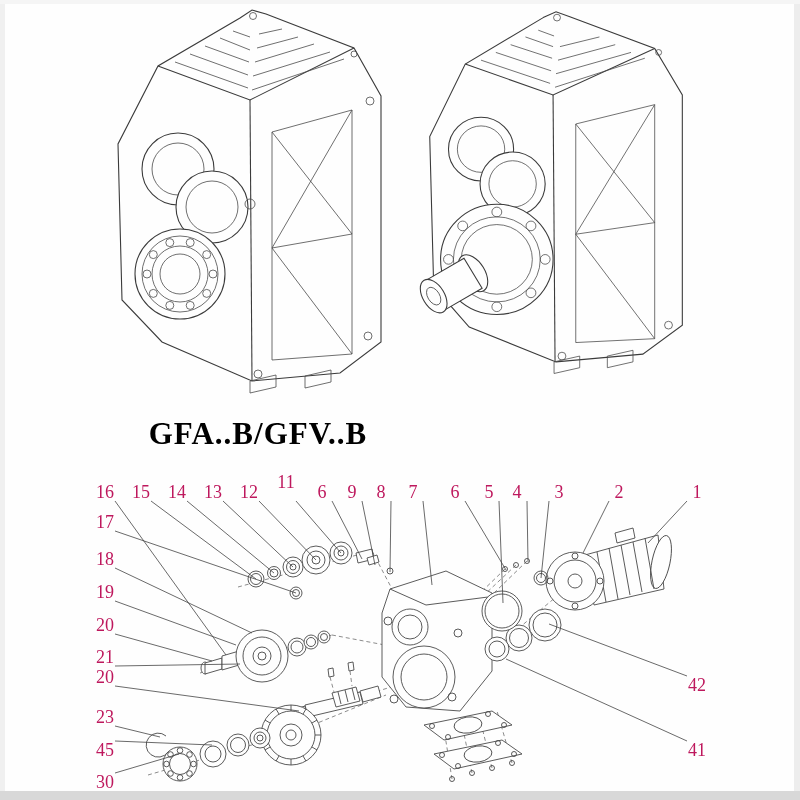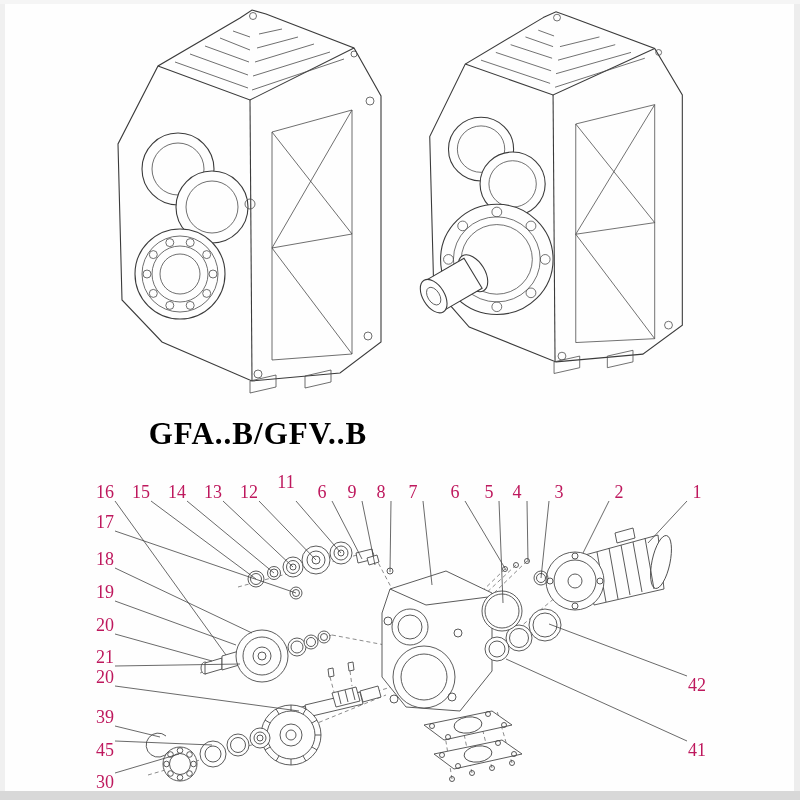--- a/index.html
+++ b/index.html
@@ -390,21 +390,21 @@
         <div class="callout" style="left: 517px; top: 19px;">4</div>
         <div class="callout" style="left: 559px; top: 19px;">3</div>
         <div class="callout" style="left: 619px; top: 19px;">2</div>
         <div class="callout" style="left: 697px; top: 19px;">1</div>
         <div class="callout" style="left: 105px; top: 49px;">17</div>
         <div class="callout" style="left: 105px; top: 86px;">18</div>
         <div class="callout" style="left: 105px; top: 119px;">19</div>
         <div class="callout" style="left: 105px; top: 152px;">20</div>
         <div class="callout" style="left: 105px; top: 184px;">21</div>
         <div class="callout" style="left: 105px; top: 204px;">20</div>
-        <div class="callout" style="left: 105px; top: 244px;">39</div>
+        <div class="callout" style="left: 105px; top: 244px;">23</div>
         <div class="callout" style="left: 105px; top: 277px;">45</div>
         <div class="callout" style="left: 105px; top: 309px;">30</div>
         <div class="callout" style="left: 697px; top: 212px;">42</div>
         <div class="callout" style="left: 697px; top: 277px;">41</div>
       </div>
   </div>
 
   <div class="edge" id="edge-left"></div>
   <div class="edge" id="edge-right"></div>
   <div class="edge" id="edge-top"></div>

